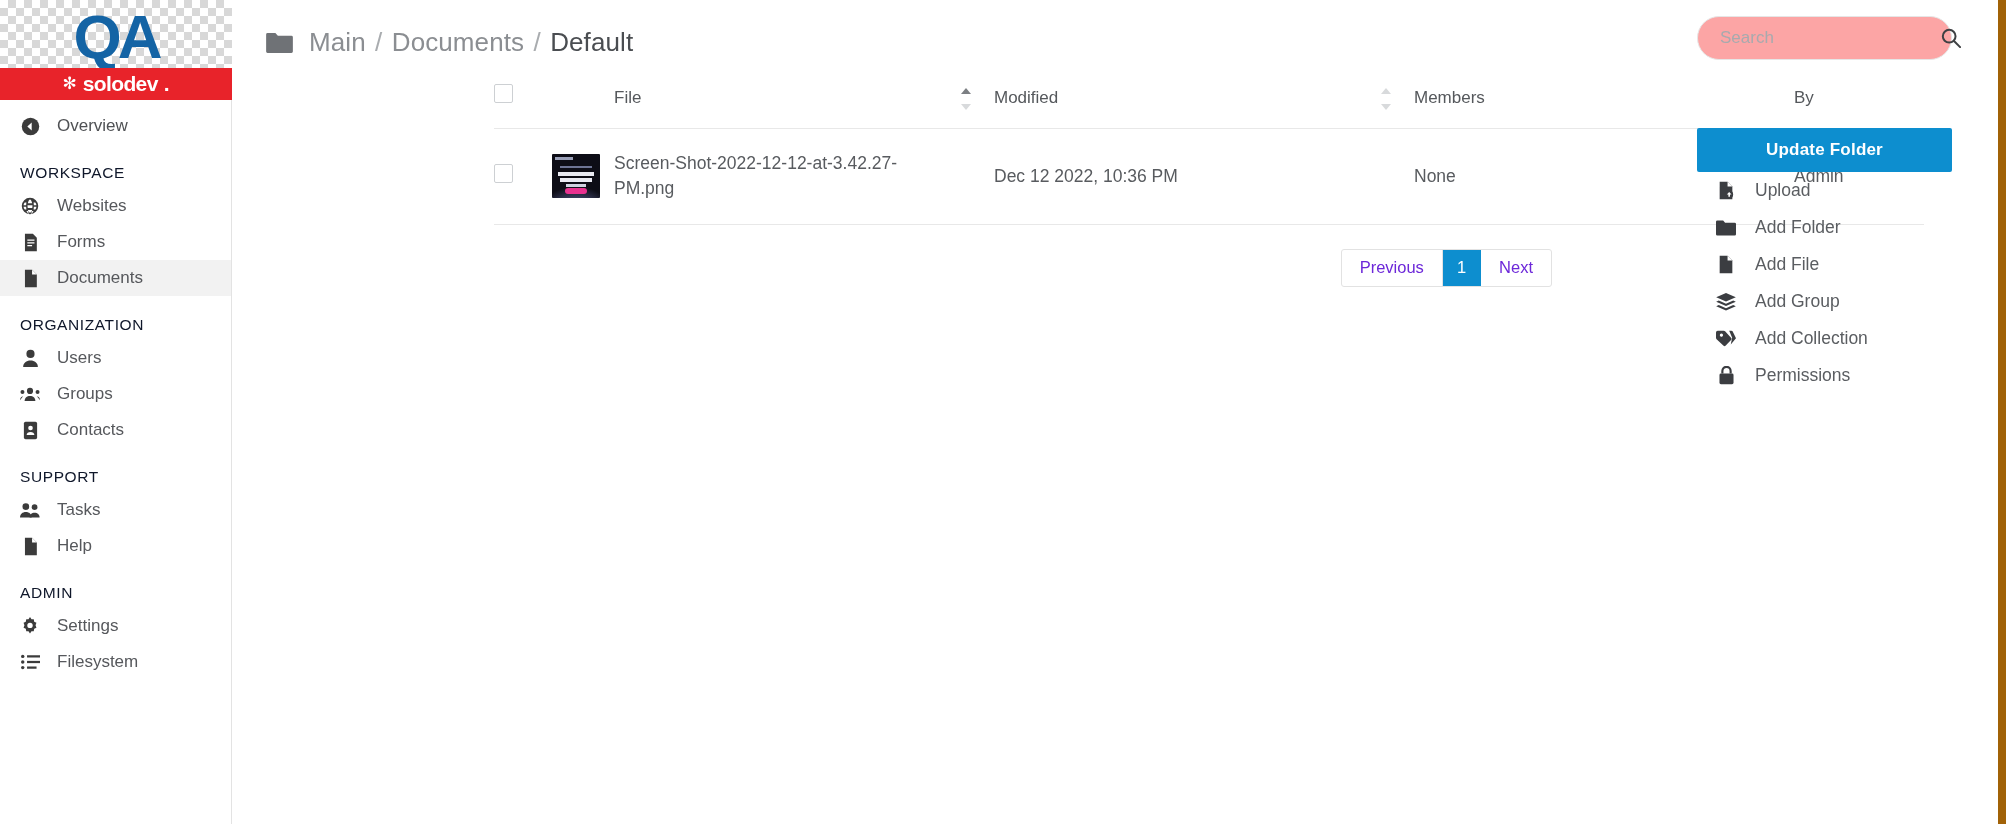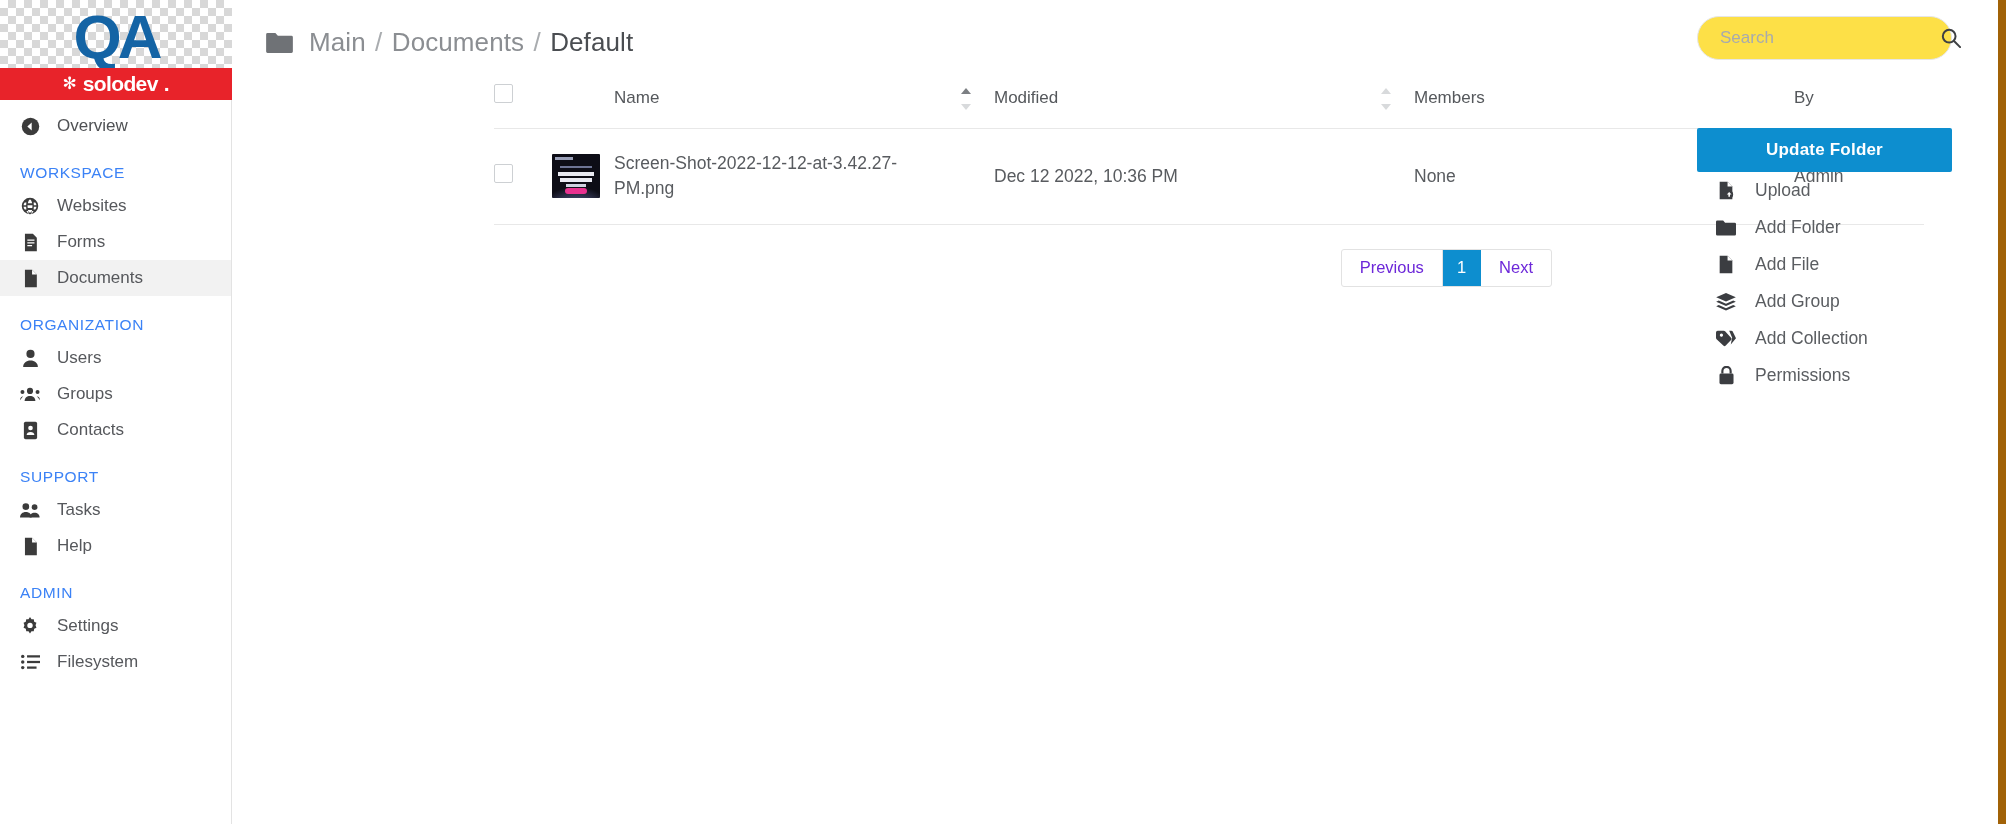--- a/index.html
+++ b/index.html
@@ -78,21 +78,21 @@
     font-size: 21px;
   }
 
   .nav {
     flex: 1;
     padding-top: 8px;
     overflow: hidden;
   }
   .nav-group-label {
     font-size: 15.5px;
-    color: #3b82f6;
+    color: #0f172a;
     letter-spacing: 0.6px;
     padding: 0 0 6px 20px;
     margin-top: 20px;
   }
   .nav-item {
     display: flex;
     align-items: center;
     height: 36px;
     padding-left: 20px;
     gap: 17px;
@@ -140,21 +140,21 @@
   }
   .breadcrumb .crumbs .sep { color: #a9acaf; padding: 0 2px; }
   .breadcrumb .crumbs .cur { color: #4a4d51; }
 
   .search-box {
     position: absolute;
     top: 16px; right: 46px;
     width: 255px; height: 44px;
     border: 1px solid #e6e6e6;
     border-radius: 26px;
-    background: #fde047;
+    background: #fca5a5;
     display: flex;
     align-items: center;
     padding: 0 18px 0 22px;
   }
   .search-box input {
     flex: 1;
     border: none; outline: none;
     font-size: 17px;
     color: #575a5e;
     background: transparent;
@@ -530,21 +530,21 @@
               <col class="col-mem">
               <col class="col-by">
           </colgroup>
           <thead>
             <tr>
               <th>
                 <span class="cb"></span>
               </th>
               <th></th>
               <th>
-                <span>Name</span>
+                <span>File</span>
                 <span class="sort-ar asc">
                   <i class="up"></i>
                   <i class="down"></i>
                 </span>
               </th>
               <th>
                 <span>Modified</span>
                 <span class="sort-ar">
                   <i class="up"></i>
                   <i class="down"></i>

